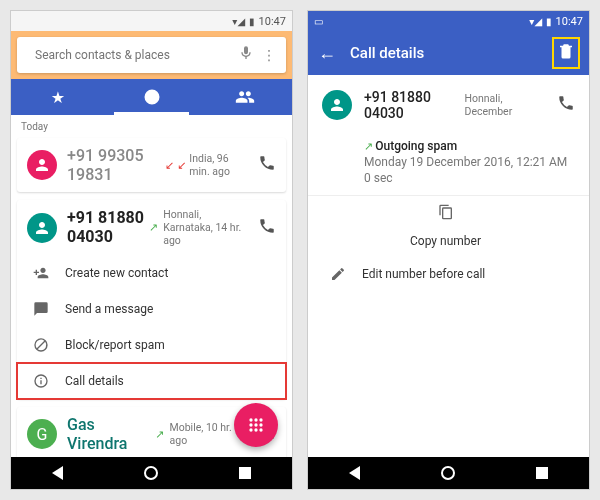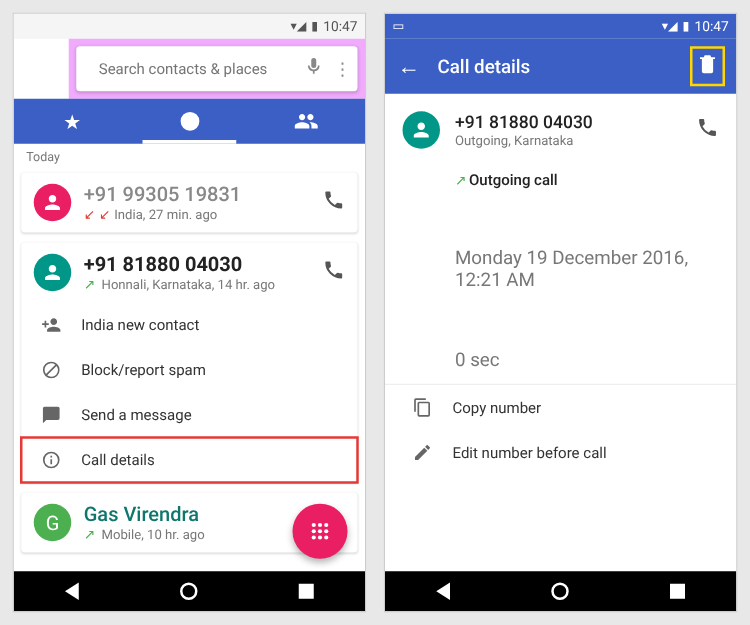--- a/index.html
+++ b/index.html
@@ -15,21 +15,21 @@
   .toptabs .active::after { content:""; position:absolute; bottom:0; left:10%; right:10%; height:3px; background:#fff; }
   .section-label { font-size: 10px; color: #777; padding: 6px 10px 2px; }
   .list { flex: 1; overflow: hidden; display: flex; flex-direction: column; }
   .card { margin: 4px 6px; background:#fff; border-radius:3px; box-shadow:0 1px 2px rgba(0,0,0,.15); }
   .row { display:flex; align-items:center; padding:8px 10px; gap:10px; min-height:40px; }
   .avatar { width:30px; height:30px; border-radius:50%; display:flex; align-items:center; justify-content:center; color:#fff; font-size:16px; flex-shrink:0; }
   .avatar svg { width:18px; height:18px; fill:#fff; }
   .pink { background:#e91e63; }
   .teal { background:#009688; }
   .green { background:#4caf50; }
-  .info { flex:1; display:flex; flex-direction:column; }
+  .info { flex:1; display:flex; flex-direction:row; }
   .title { font-size:16px; color:#222; font-weight:500; }
   .sub { font-size:10.5px; color:#777; display:flex; align-items:center; gap:3px; }
   .callbtn { color:#555; }
   .callbtn svg { width:18px; height:18px; fill:#555; }
   .opt-row { display:flex; align-items:center; gap:14px; padding:8px 14px; min-height:36px; }
   .opt-icon { width:20px; display:flex; justify-content:center; color:#666; }
   .opt-icon svg { width:16px; height:16px; fill:#666; }
   .opt-label { font-size:12px; color:#333; }
   .hl-red { outline:2px solid #e53935; outline-offset:-1px; }
   .hl-yellow { outline:2px solid #ffd600; outline-offset:-1px; }
@@ -38,24 +38,24 @@
   .navbar { height:32px; background:#000; display:flex; justify-content:space-around; align-items:center; }
   .navbar div { color:#fff; }
   .nav-tri { width:0; height:0; border-top:7px solid transparent; border-bottom:7px solid transparent; border-right:11px solid #fff; }
   .nav-circ { width:14px; height:14px; border:2px solid #fff; border-radius:50%; }
   .nav-sq { width:12px; height:12px; background:#fff; }
   
   .appbar { background:#3b5fc4; height:44px; display:flex; align-items:center; padding:0 10px; gap:14px; color:#fff; }
   .appbar-title { font-size:15px; font-weight:500; flex:1; }
   .detail-head { display:flex; align-items:center; padding:14px 14px; gap:12px; }
   .detail-block { padding:4px 14px 10px 56px; display:flex; flex-direction:column; gap:2px; border-bottom:1px solid #eee; }
-  .detail-sub { font-size:15px; color:#777;margin-top:44px; }
+  .detail-sub { font-size:12px; color:#777; }
   .arrow-out { color:#4caf50; font-size:11px; margin-right:2px; }
   .arrow-in { color:#e53935; font-size:11px; }
-  .contenthead { background:#f0abfc; height:48px;margin-left:44px; }
+  .contenthead { background:#fdba74; height:48px; }
 </style>
 </head>
 <body>
 
 <div class="phone">
   <div class="statusbar left">
     <span class="sb-icon">▾◢</span>
     <span class="sb-icon">▮</span>
     <span>10:47</span>
   </div>
@@ -92,21 +92,21 @@
         <div class="avatar pink">
             <svg viewBox="0 0 24 24">
               <path d="M12 12c2.21 0 4-1.79 4-4s-1.79-4-4-4-4 1.79-4 4 1.79 4 4 4zm0 2c-2.67 0-8 1.34-8 4v2h16v-2c0-2.66-5.33-4-8-4z"></path>
             </svg>
           </div>
         <div class="info">
           <span class="title" style="color:#888;">+91 99305 19831</span>
           <span class="sub">
               <span class="arrow-in">↙</span>
               <span class="arrow-in">↙</span>
-              <span>India, 27 min. ago</span>
+              <span>India, 96 min. ago</span>
             </span>
         </div>
         <span class="callbtn"><svg viewBox="0 0 24 24">
               <path d="M6.62 10.79a15.053 15.053 0 006.59 6.59l2.2-2.2a1 1 0 011.05-.24 11.36 11.36 0 003.55.57 1 1 0 011 1V20a1 1 0 01-1 1A17 17 0 013 4a1 1 0 011-1h3.49a1 1 0 011 1 11.36 11.36 0 00.57 3.55 1 1 0 01-.24 1.05z"></path>
             </svg></span>
       </div>
     </div>
 
     <div class="card">
       <div class="row">
@@ -125,37 +125,37 @@
         <span class="callbtn"><svg viewBox="0 0 24 24">
               <path d="M6.62 10.79a15.053 15.053 0 006.59 6.59l2.2-2.2a1 1 0 011.05-.24 11.36 11.36 0 003.55.57 1 1 0 011 1V20a1 1 0 01-1 1A17 17 0 013 4a1 1 0 011-1h3.49a1 1 0 011 1 11.36 11.36 0 00.57 3.55 1 1 0 01-.24 1.05z"></path>
             </svg></span>
       </div>
       <div class="opt-row">
         <span class="opt-icon">
             <svg viewBox="0 0 24 24">
               <path d="M15 12c2.21 0 4-1.79 4-4s-1.79-4-4-4-4 1.79-4 4 1.79 4 4 4zm-9-2V7H4v3H1v2h3v3h2v-3h3v-2H6zm9 4c-2.67 0-8 1.34-8 4v2h16v-2c0-2.66-5.33-4-8-4z"></path>
             </svg>
           </span>
-        <span class="opt-label">India new contact</span>
+        <span class="opt-label">Create new contact</span>
       </div>
       <div class="opt-row">
         <span class="opt-icon">
             <svg viewBox="0 0 24 24">
+              <path d="M20 2H4a2 2 0 00-2 2v18l4-4h14a2 2 0 002-2V4a2 2 0 00-2-2z"></path>
+            </svg>
+          </span>
+        <span class="opt-label">Send a message</span>
+      </div>
+      <div class="opt-row">
+        <span class="opt-icon">
+            <svg viewBox="0 0 24 24">
               <path d="M12 2a10 10 0 1010 10A10 10 0 0012 2zM4 12a8 8 0 0112.9-6.31L5.69 16.9A7.93 7.93 0 014 12zm8 8a7.93 7.93 0 01-4.9-1.69L18.31 7.1A8 8 0 0112 20z"></path>
             </svg>
           </span>
         <span class="opt-label">Block/report spam</span>
-      </div>
-      <div class="opt-row">
-        <span class="opt-icon">
-            <svg viewBox="0 0 24 24">
-              <path d="M20 2H4a2 2 0 00-2 2v18l4-4h14a2 2 0 002-2V4a2 2 0 00-2-2z"></path>
-            </svg>
-          </span>
-        <span class="opt-label">Send a message</span>
       </div>
       <div class="opt-row hl-red">
         <span class="opt-icon">
             <svg viewBox="0 0 24 24">
               <path d="M11 7h2v2h-2zm0 4h2v6h-2zm1-9a10 10 0 1010 10A10 10 0 0012 2zm0 18a8 8 0 118-8 8 8 0 01-8 8z"></path>
             </svg>
           </span>
         <span class="opt-label">Call details</span>
       </div>
     </div>
@@ -217,34 +217,34 @@
   </div>
 
   <div class="detail-head">
     <div class="avatar teal">
         <svg viewBox="0 0 24 24">
           <path d="M12 12c2.21 0 4-1.79 4-4s-1.79-4-4-4-4 1.79-4 4 1.79 4 4 4zm0 2c-2.67 0-8 1.34-8 4v2h16v-2c0-2.66-5.33-4-8-4z"></path>
         </svg>
       </div>
     <div class="info">
       <span class="title" style="font-size:14px;">+91 81880 04030</span>
-      <span class="sub">Outgoing, Karnataka</span>
+      <span class="sub">Honnali, December</span>
     </div>
     <span class="callbtn"><svg viewBox="0 0 24 24">
           <path d="M6.62 10.79a15.053 15.053 0 006.59 6.59l2.2-2.2a1 1 0 011.05-.24 11.36 11.36 0 003.55.57 1 1 0 011 1V20a1 1 0 01-1 1A17 17 0 013 4a1 1 0 011-1h3.49a1 1 0 011 1 11.36 11.36 0 00.57 3.55 1 1 0 01-.24 1.05z"></path>
         </svg></span>
   </div>
 
   <div class="detail-block">
-    <span class="title" style="font-size:12px;"><span class="arrow-out">↗</span><span>Outgoing call</span></span>
+    <span class="title" style="font-size:12px;"><span class="arrow-out">↗</span><span>Outgoing spam</span></span>
     <span class="detail-sub">Monday 19 December 2016, 12:21 AM</span>
     <span class="detail-sub">0 sec</span>
   </div>
 
-  <div class="opt-row" style="padding-left:20px;">
+  <div class="opt-row" style="padding-left:8px;flex-direction:column;">
     <span class="opt-icon">
         <svg viewBox="0 0 24 24">
           <path d="M16 1H4a2 2 0 00-2 2v14h2V3h12V1zm3 4H8a2 2 0 00-2 2v14a2 2 0 002 2h11a2 2 0 002-2V7a2 2 0 00-2-2zm0 16H8V7h11v14z"></path>
         </svg>
       </span>
     <span class="opt-label">Copy number</span>
   </div>
   <div class="opt-row" style="padding-left:20px;">
     <span class="opt-icon">
         <svg viewBox="0 0 24 24">

